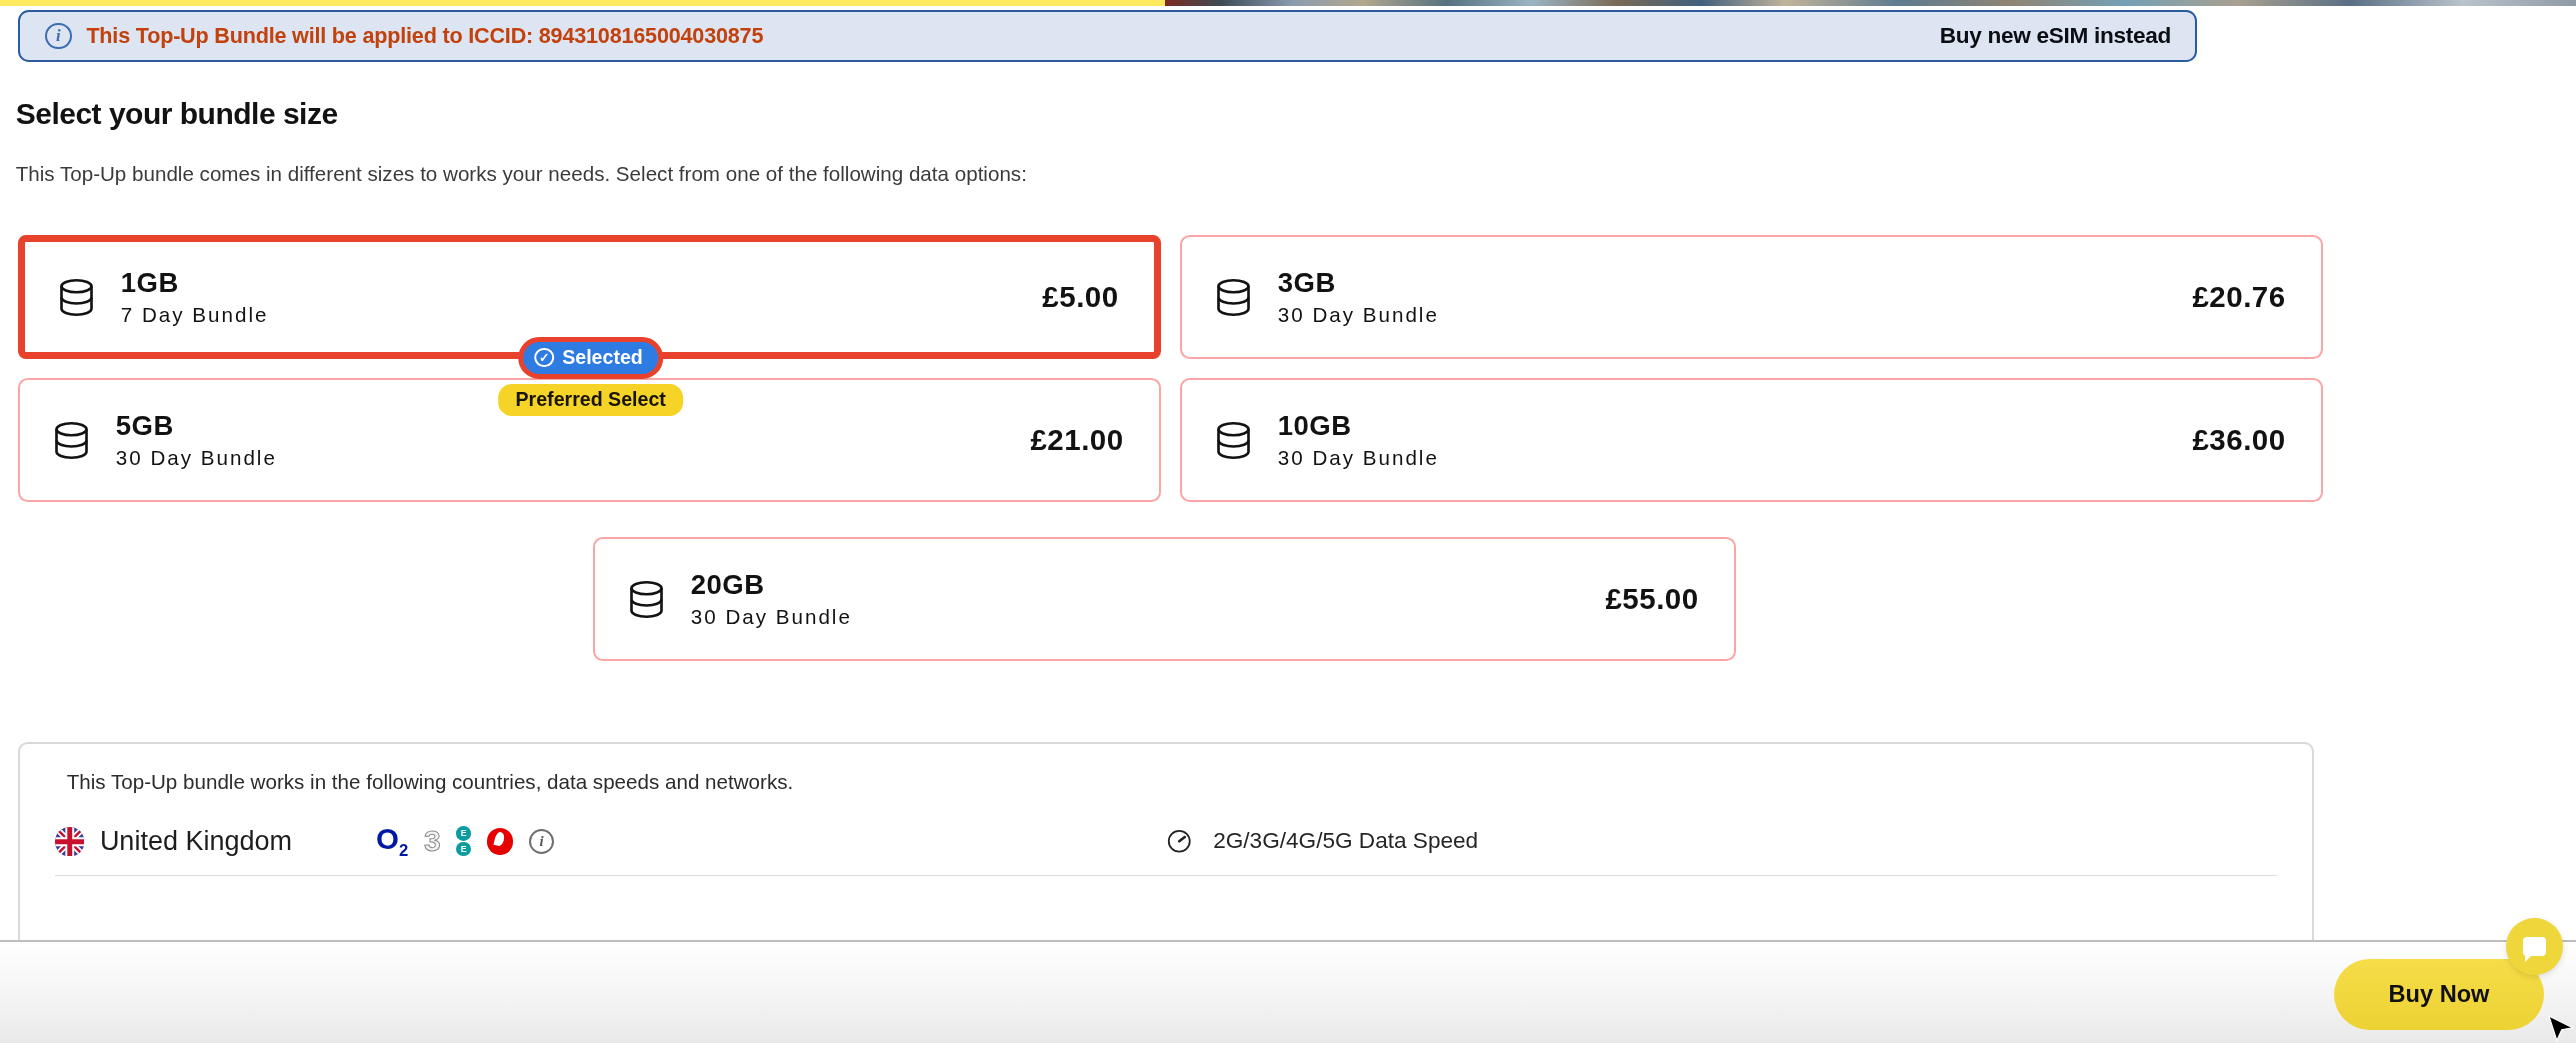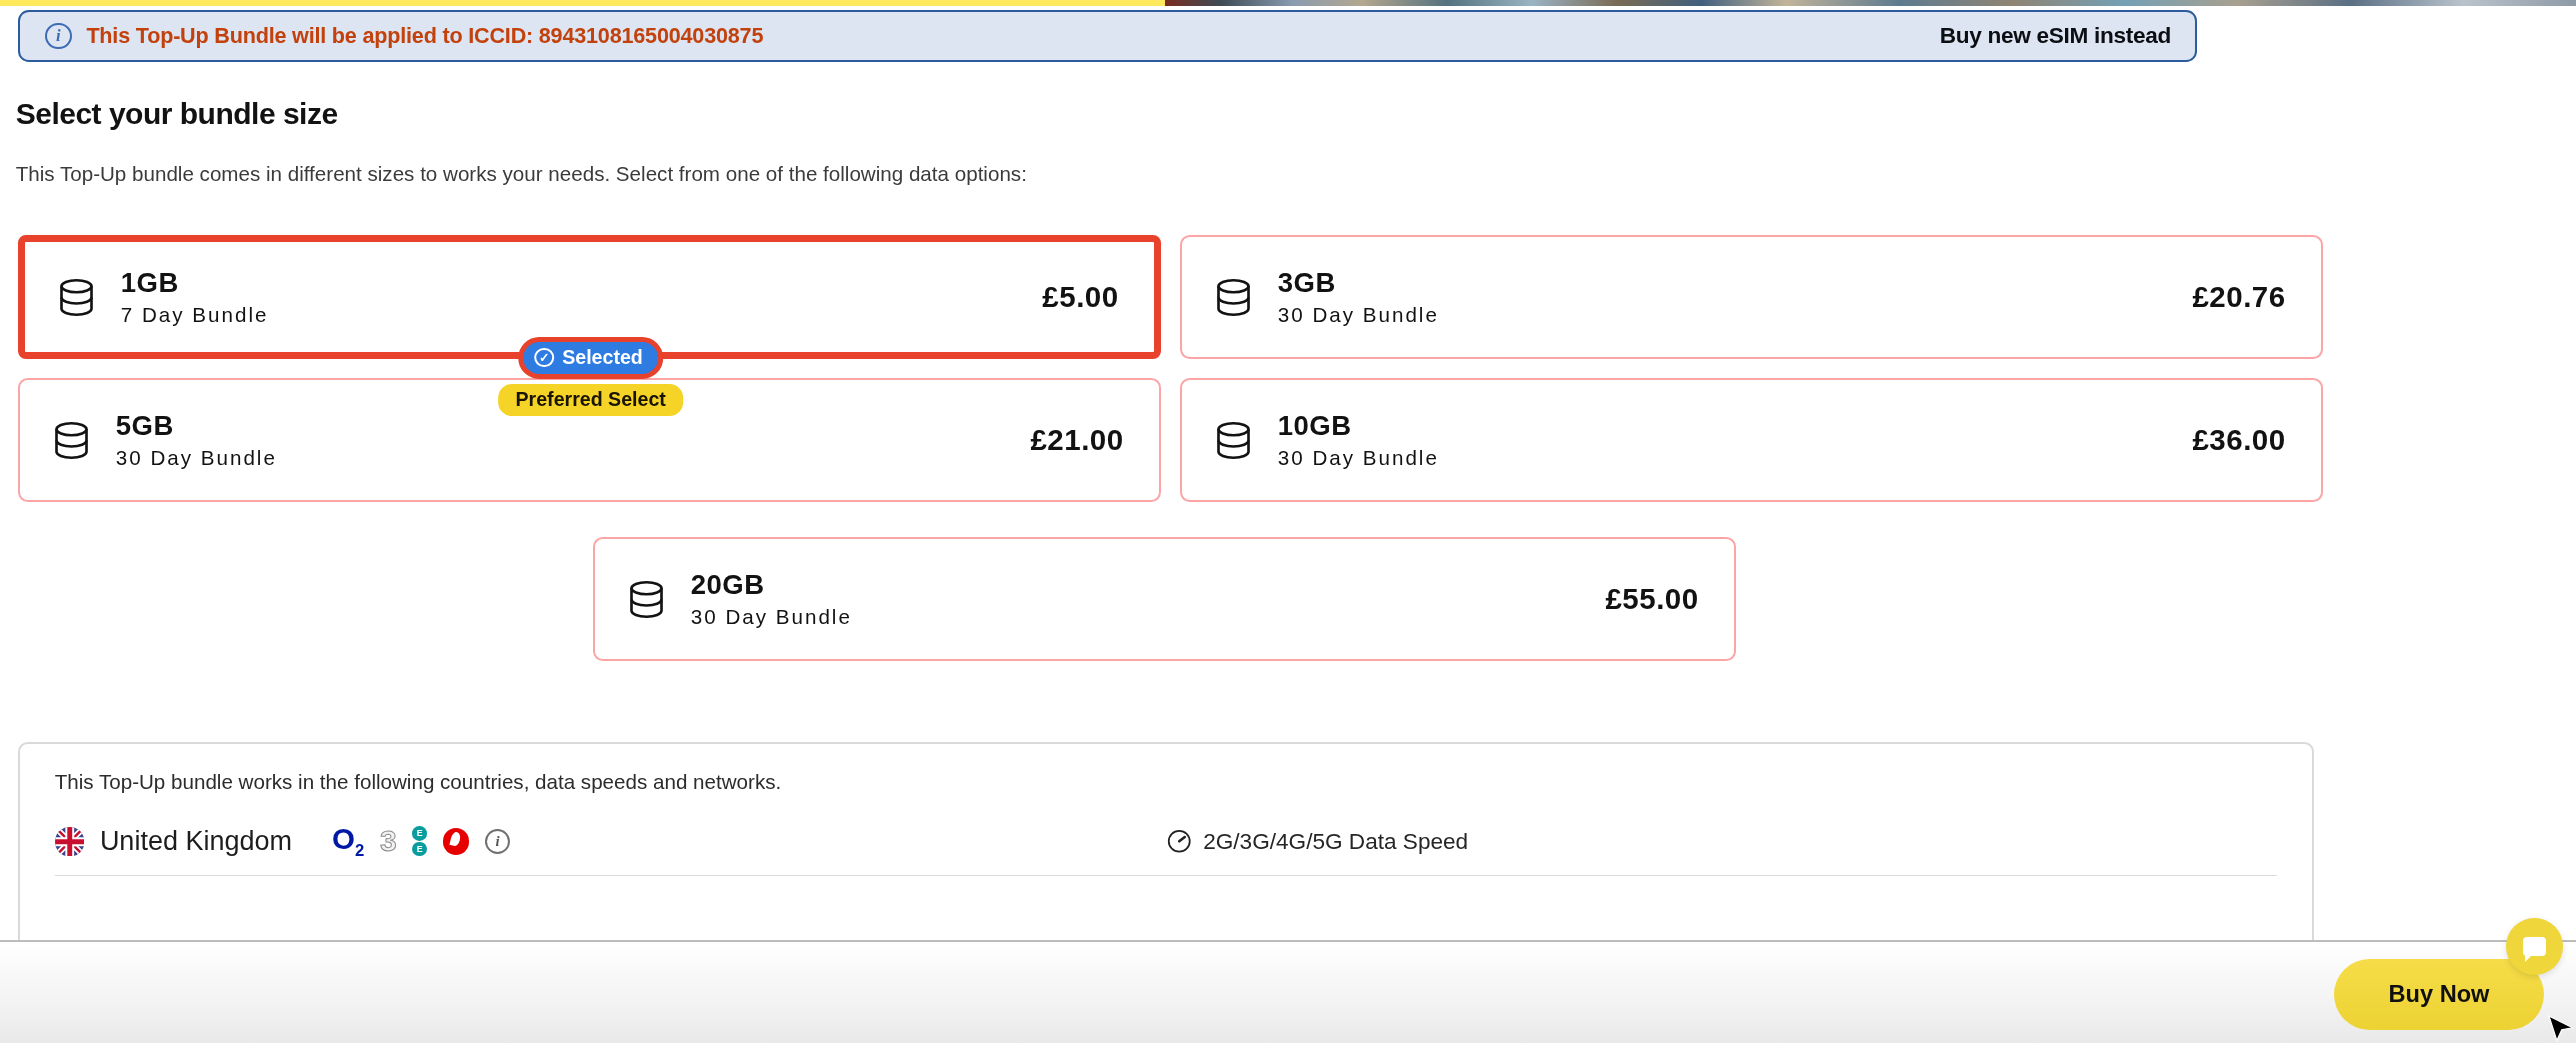--- a/index.html
+++ b/index.html
@@ -74,41 +74,41 @@
     background:#f5d327; border-radius:13.8px; color:#181400;
     font-size:19.6px; font-weight:600; padding:3.9px 17.7px 4.9px; z-index:5; white-space:nowrap;
   }
 
   
   .networks-card {
     position:absolute; left:17.7px; top:742px; width:2296px; height:324px;
     border:2px solid #d9d9d9; border-radius:9.8px; background:#fff; padding:0 35px;
   }
   .networks-title { margin-top:31px; font-size:27.5px; font-weight:700; letter-spacing:-0.3px; }
-  .networks-subtitle { margin-top:25.5px; font-size:20.6px; color:#2c2c2c; }
+  .networks-subtitle { margin-top:25.5px; font-size:20.6px; color:#2c2c2c;margin-left:12px; }
   .network-row { margin-top:13.8px; height:69px; display:flex; align-items:center; border-bottom:1px solid #dcdcdc; }
   .country-cell { flex:0 0 50%; display:flex; align-items:center; }
   .country-label { margin-left:15.7px; font-size:27px; color:#1d1d1d; }
-  .operators { display:flex; align-items:center; gap:15.7px; margin-left:40px; }
+  .operators { display:flex; align-items:center; gap:15.7px; margin-left:84px; }
   .o2-logo { color:#0019a5; font-weight:700; font-size:29.5px; line-height:1; }
   .o2-logo sub { font-size:16.7px; }
   .three-logo { color:#8a8a8a; font-weight:700; font-size:30px; line-height:1;
     text-shadow:0 0 1px #fff; -webkit-text-stroke:1px #8a8a8a; color:#f2f2f2; }
   .ee-logo { display:flex; flex-direction:column; gap:1px; }
   .ee-dot { width:14.7px; height:14.7px; border-radius:50%; background:#0a9c9e; color:#fff;
     font-size:8.8px; font-weight:700; display:flex; align-items:center; justify-content:center; }
   .voda-logo { width:26.5px; height:26.5px; border-radius:50%; background:#e60000; position:relative; }
   .voda-logo::after { content:""; position:absolute; left:8.8px; top:3.9px; width:8.8px; height:13.8px;
     background:#fff; border-radius:50% 50% 50% 0; transform:rotate(14deg); }
   .net-info-circle {
     width:25.5px; height:25.5px; border:2px solid #6f6f6f; border-radius:50%;
     color:#555; font-size:14.7px; line-height:21.6px; text-align:center;
     font-family:"Liberation Serif", serif; font-style:italic; font-weight:700;
   }
-  .speed-cell { display:flex; align-items:flex-end; gap:11px; }
+  .speed-cell { display:flex; align-items:flex-start; gap:21px; }
   .speed-label { font-size:22.6px; color:#262626; }
 
   
   .footer-bar {
     position:absolute; left:0; top:940px; width:2576px; height:103px;
     background:linear-gradient(180deg,#ffffff 0%,#f4f4f4 55%,#e9e9e9 100%);
     border-top:2px solid #bdbdbd; z-index:10;
   }
   .buy-button {
     position:absolute; left:2334px; top:959px; width:210px; height:71px;

